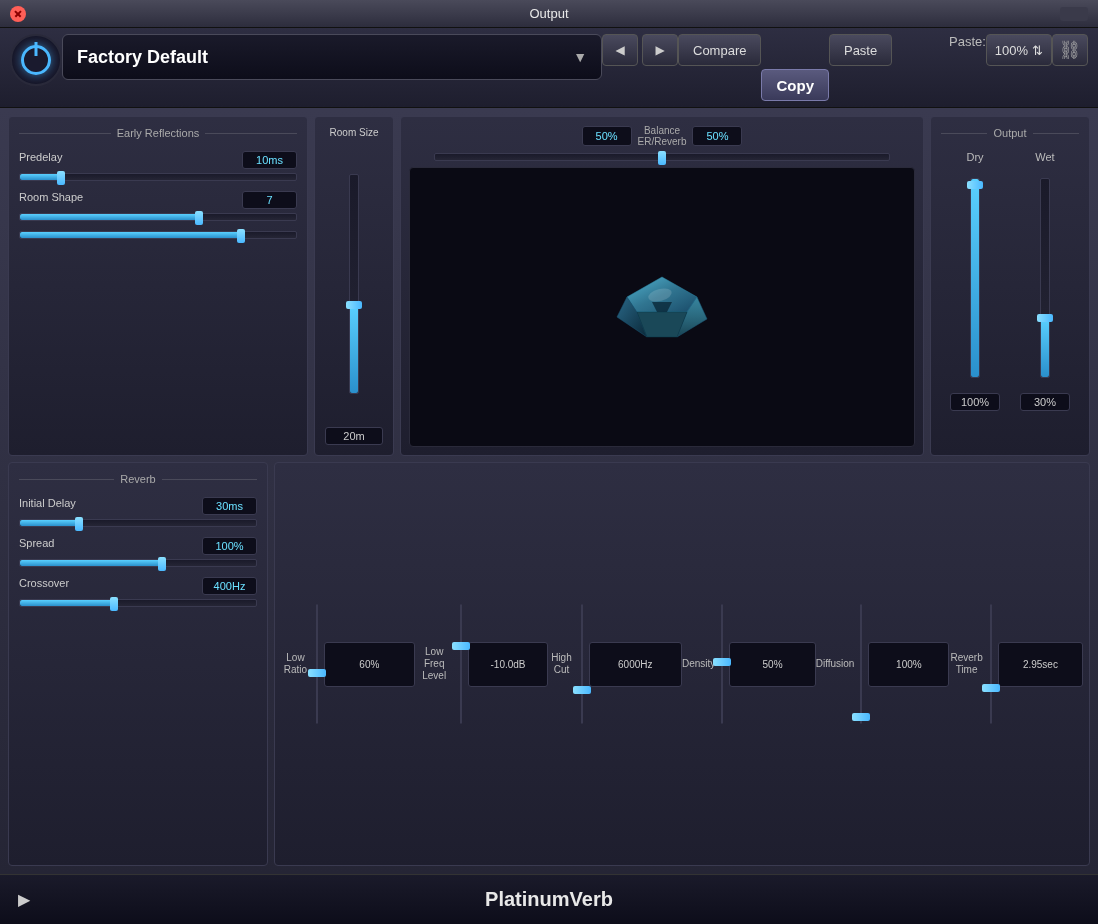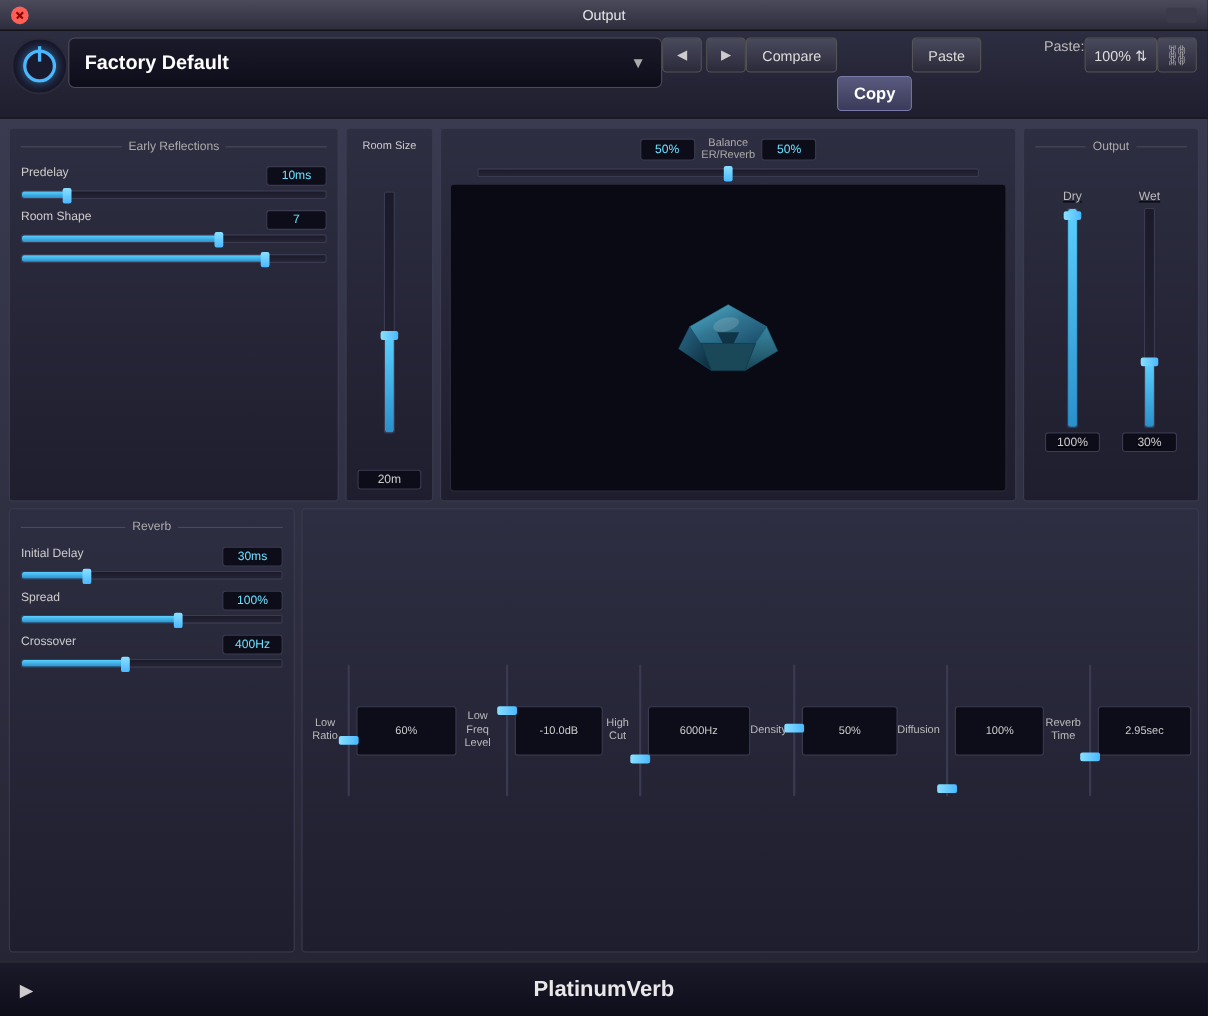--- a/index.html
+++ b/index.html
@@ -400,24 +400,22 @@
       border: 1px solid #3a3a50;
       border-radius: 4px;
       padding: 10px;
       width: 160px;
       flex-shrink: 0;
     }
     .output-faders {
       display: flex;
       gap: 20px;
       justify-content: center;
-      align-items: flex-end;
       height: 260px;
       margin-top: 8px;
-      text-decoration: underline;
     }
     .fader-col {
       display: flex;
       flex-direction: column;
       align-items: center;
       gap: 4px;
     }
     .fader-label {
       color: #bbb;
       font-size: 11px;

